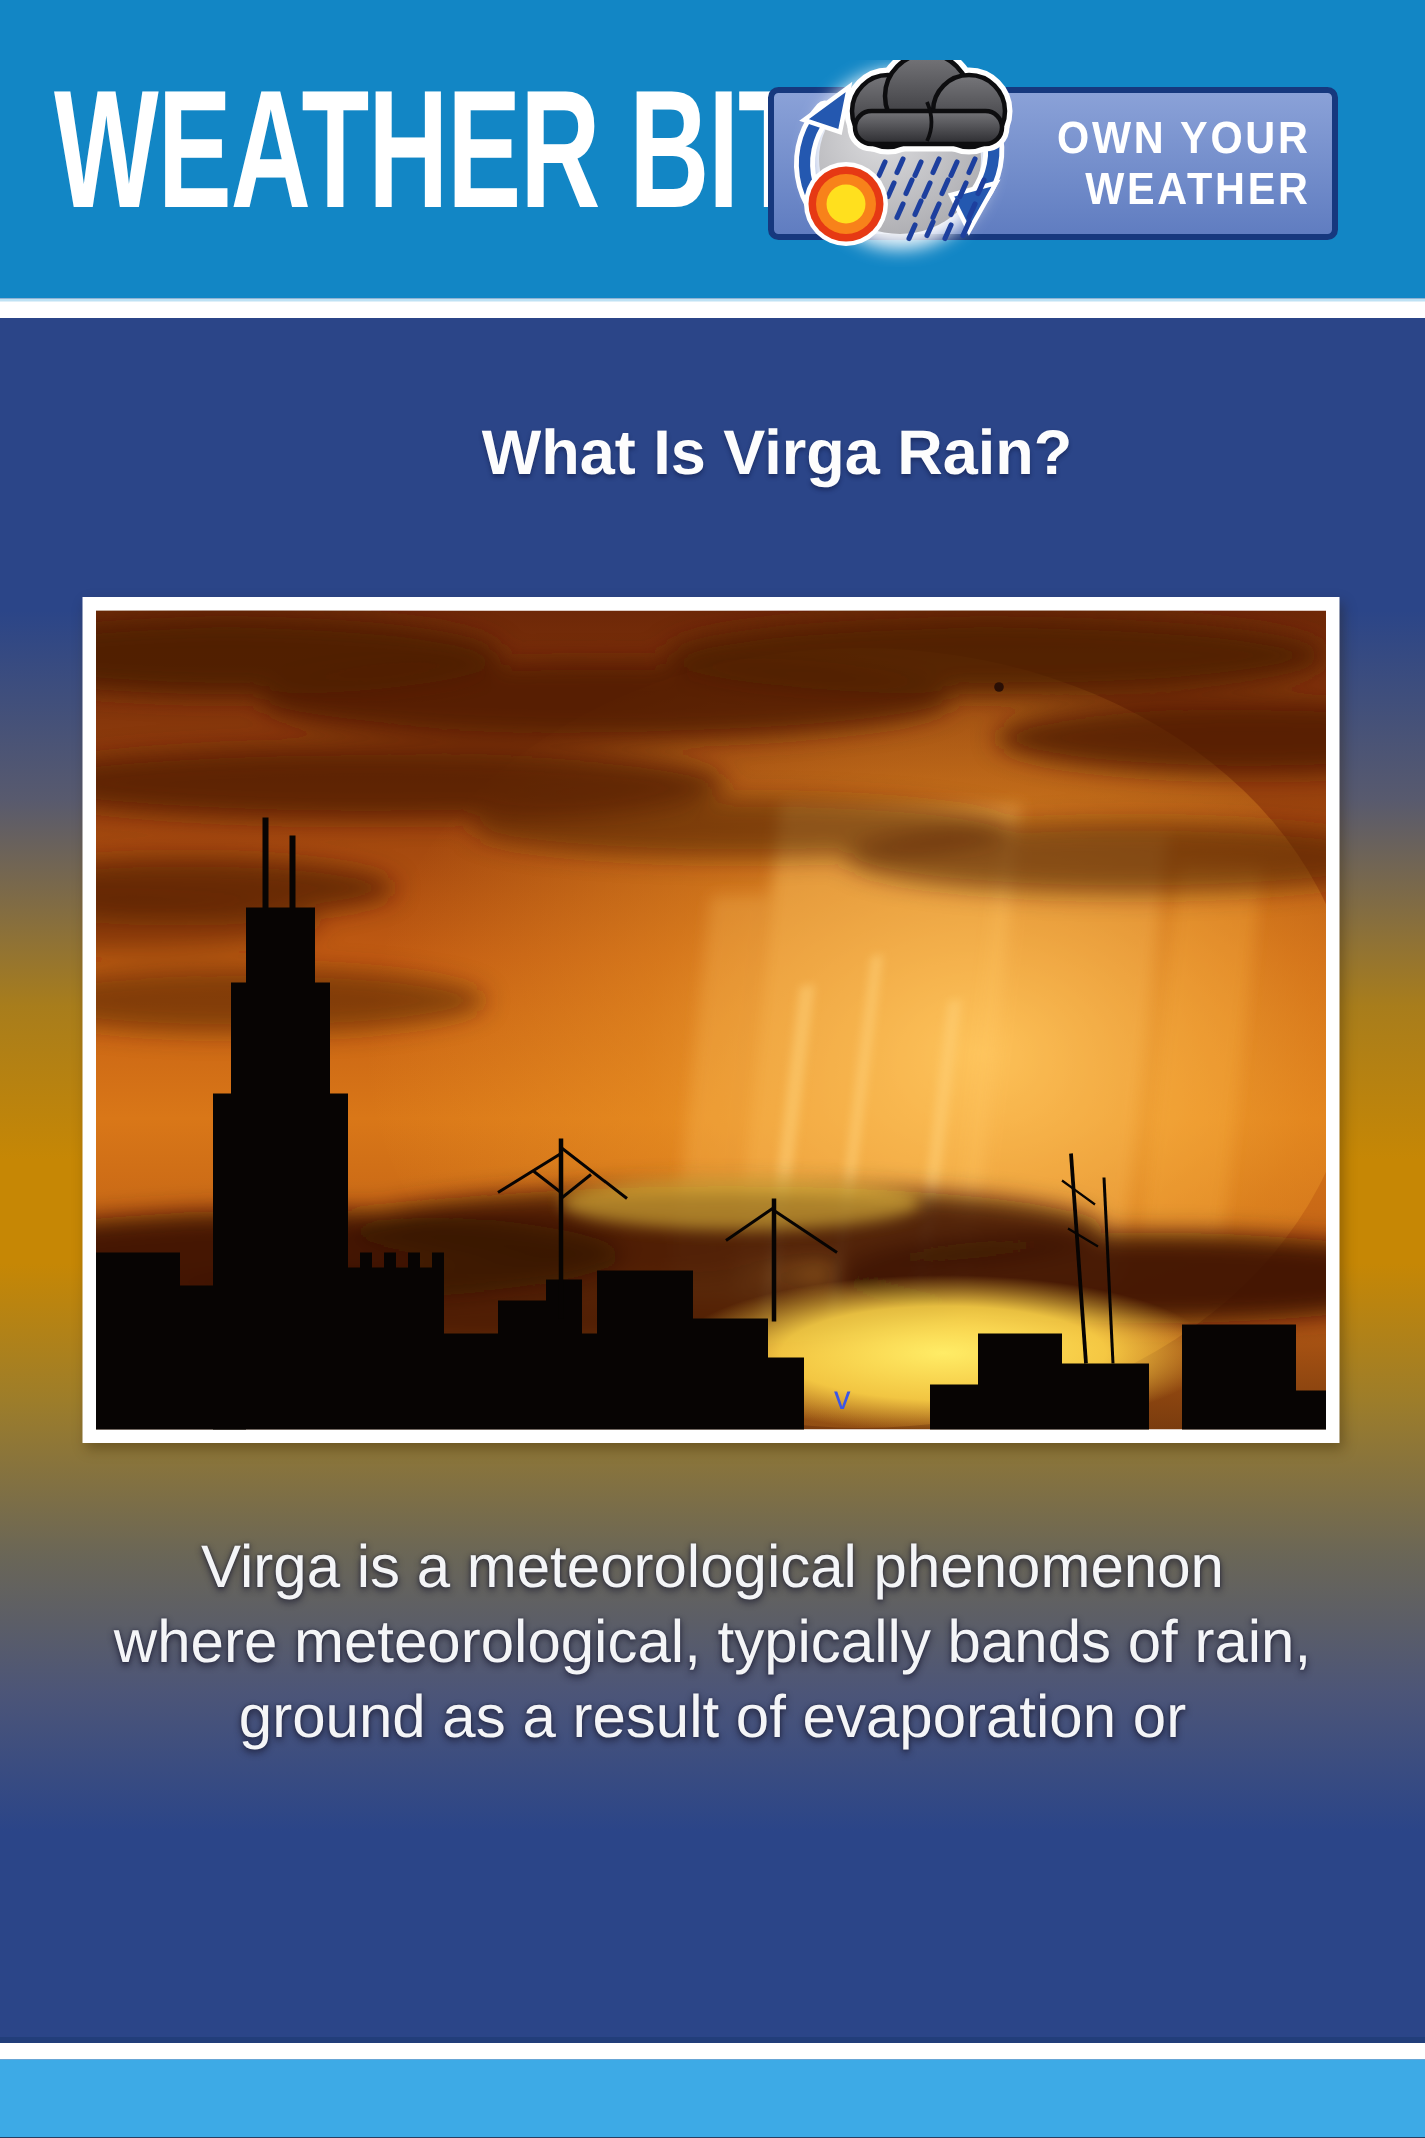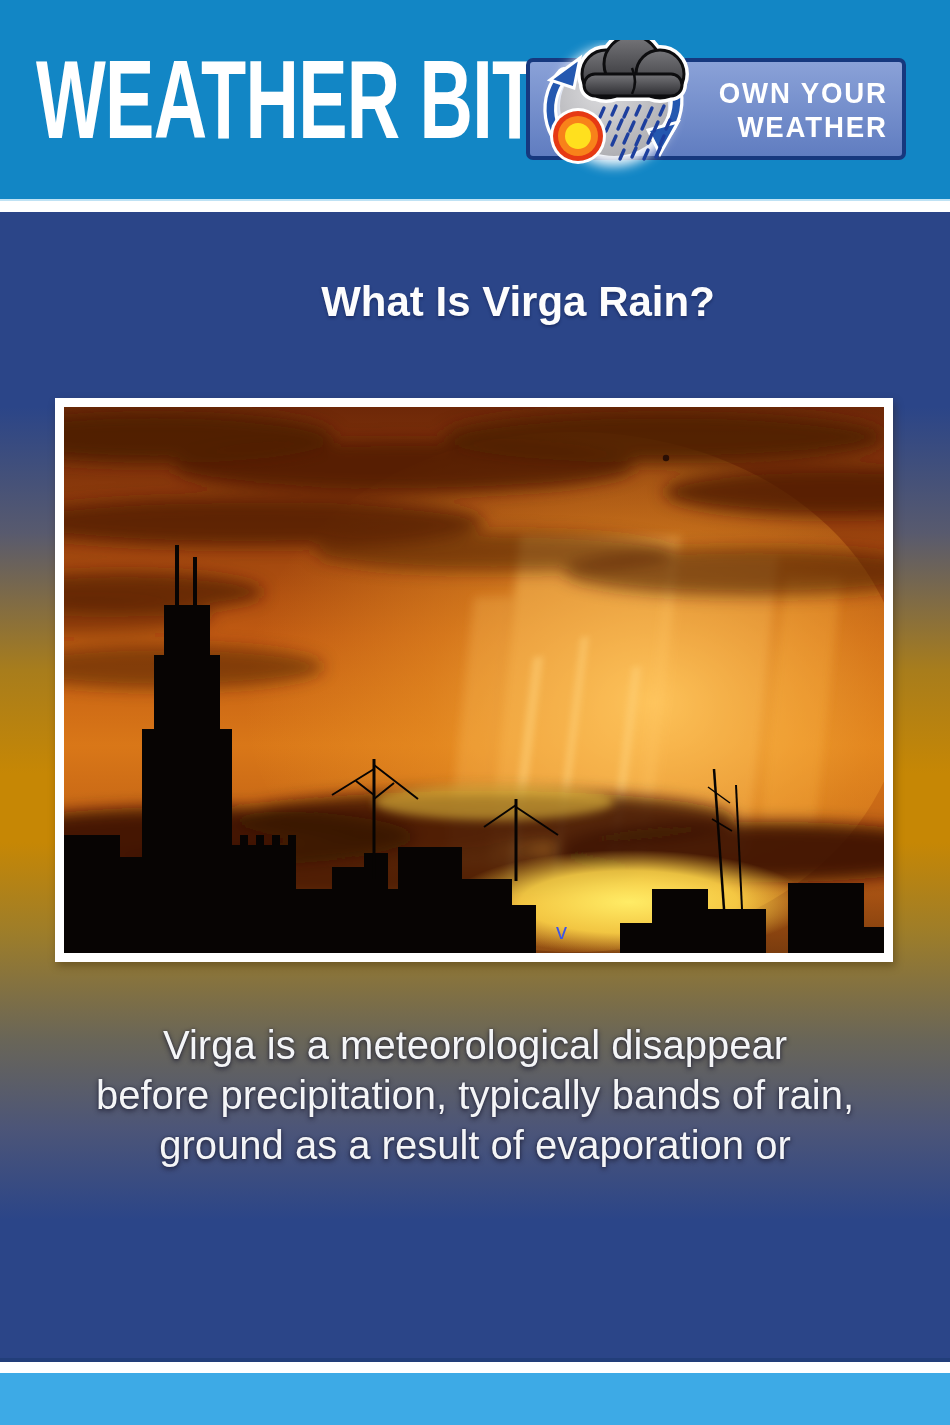--- a/index.html
+++ b/index.html
@@ -7,21 +7,21 @@
     position:relative;width:950px;height:1425px;margin:0 auto;overflow:hidden;
     font-family:"Liberation Sans","DejaVu Sans",sans-serif;background:#2b4588;
   }
   
   .banner{position:absolute;left:0;top:0;width:950px;height:199px;background:#1286c5;}
   .wordmark{
     position:absolute;left:36px;top:50px;color:#ffffff;font-weight:bold;
     font-size:112px;line-height:100px;letter-spacing:-1px;white-space:nowrap;
     transform:scaleX(0.66);transform-origin:left top;
   }
-  .logo-wrap{position:absolute;left:512px;top:40px;width:404px;height:138px;}
+  .logo-wrap{position:absolute;left:498px;top:40px;width:404px;height:138px;}
   .logo-svg{position:absolute;left:0;top:0;}
   .logo-text{
     position:absolute;right:28px;top:36px;text-align:right;color:#ffffff;
     font-weight:bold;letter-spacing:2px;line-height:34px;font-size:30px;
     transform:scaleX(0.92);transform-origin:right top;
   }
   
   .stripe-top{position:absolute;left:0;top:199px;width:950px;height:13px;background:#ffffff;box-shadow:inset 0 2px 0 #bfe2f4;}
   .stripe-bottom-dark{position:absolute;left:0;top:1358px;width:950px;height:4px;background:#223e7a;}
   .stripe-bottom-white{position:absolute;left:0;top:1362px;width:950px;height:11px;background:#ffffff;}
@@ -251,22 +251,22 @@
           <path d="M650,362 L660,502" stroke-width="2.5"></path>
           <path d="M672,378 L678,502" stroke-width="2"></path>
           <path d="M644,380 L666,396 M648,412 L668,424" stroke-width="1.5"></path>
         </g>
 
         <text x="492" y="532" font-size="22" fill="#3b55e8" font-family="Liberation Sans, sans-serif">v</text>
       </svg>
     </div>
 
     <div class="body-text">
-      <div>Virga is a meteorological disappear</div>
-      <div>before precipitation, typically bands of rain,</div>
+      <div>Virga is a meteorological phenomenon</div>
+      <div>where meteorological, typically bands of rain,</div>
       <div>ground as a result of evaporation or</div>
     </div>
   </div>
 
   <div class="stripe-bottom-dark"></div>
   <div class="stripe-bottom-white"></div>
   <div class="footer-bar"></div>
 
 </div>
 

